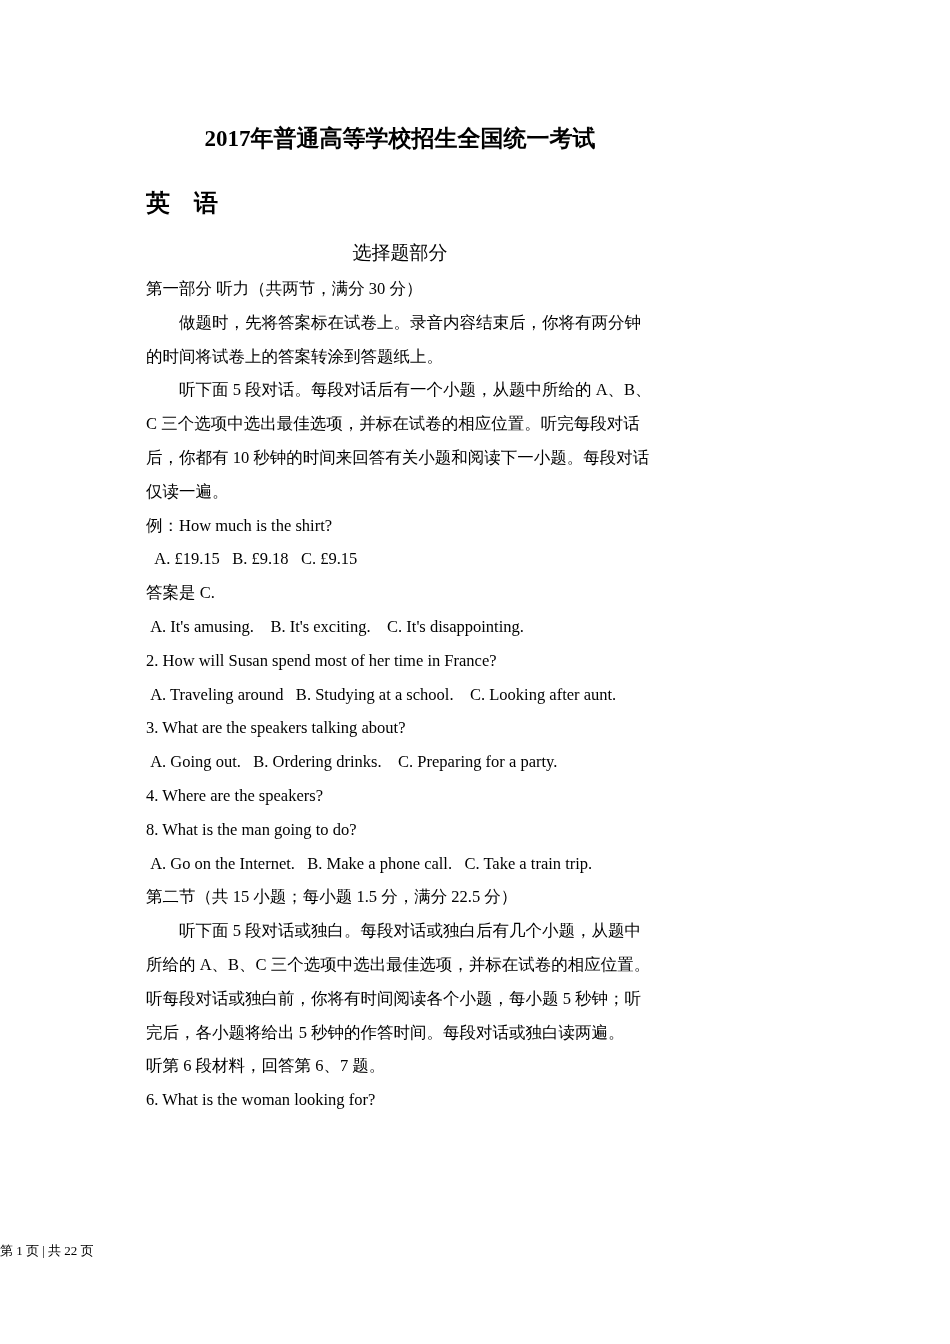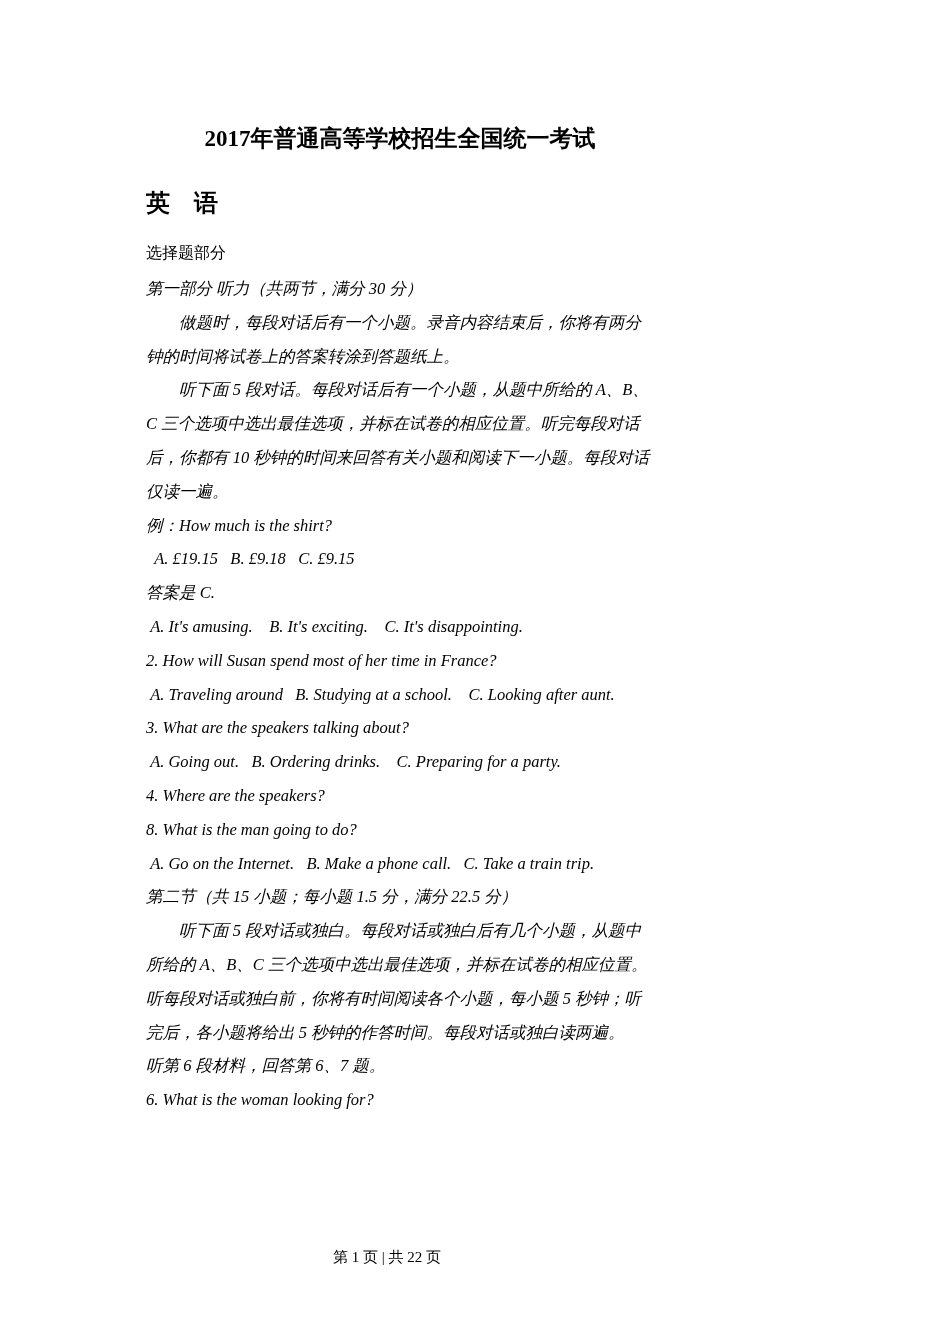--- a/index.html
+++ b/index.html
@@ -28,59 +28,58 @@
   }
   .subject-title {
     font-size: 24px;
     font-weight: 700;
     text-align: left;
     line-height: 30px;
     margin-bottom: 24px;
     white-space: pre;
   }
   .section-heading {
-    font-size: 16px;
+    font-size: 19px;
+    text-align: center;
     line-height: 22px;
     margin-bottom: 8px;
     white-space: pre-wrap;
   }
   .body-lines { }
   .line {
     font-size: 16.5px;
     line-height: 33.8px;
     white-space: pre-wrap;
-    font-style: italic;
   }
   .line.indent {
     text-indent: 2em;
   }
   .footer {
     position: absolute;
     left: 0;
     right: 0;
-    bottom: 78px;
-    text-align: center;
-    font-size: 15px;
+    bottom: 84px;
+    font-size: 13px;
     line-height: 18px;
     white-space: pre-wrap;
   }
 </style>
 </head>
 <body>
 
 <div class="page">
   <h1 class="exam-title">2017年普通高等学校招生全国统一考试</h1>
 
   <h2 class="subject-title">英    语</h2>
 
   <div class="section-heading">选择题部分</div>
 
   <div class="body-lines" id="body-lines">
       <p class="line">第一部分 听力（共两节，满分 30 分）</p>
-      <p class="line indent">做题时，每段对话后有一个小题。录音内容结束后，你将有两分钟的时间将试卷上的答案转涂到答题纸上。</p>
+      <p class="line indent">做题时，先将答案标在试卷上。录音内容结束后，你将有两分钟的时间将试卷上的答案转涂到答题纸上。</p>
       <p class="line indent">听下面 5 段对话。每段对话后有一个小题，从题中所给的 A、B、C 三个选项中选出最佳选项，并标在试卷的相应位置。听完每段对话后，你都有 10 秒钟的时间来回答有关小题和阅读下一小题。每段对话仅读一遍。</p>
       <p class="line">例：How much is the shirt?</p>
       <p class="line">  A. £19.15   B. £9.18   C. £9.15</p>
       <p class="line">答案是 C.</p>
       <p class="line"> A. It's amusing.    B. It's exciting.    C. It's disappointing.</p>
       <p class="line">2. How will Susan spend most of her time in France?</p>
       <p class="line"> A. Traveling around   B. Studying at a school.    C. Looking after aunt.</p>
       <p class="line">3. What are the speakers talking about?</p>
       <p class="line"> A. Going out.   B. Ordering drinks.    C. Preparing for a party.</p>
       <p class="line">4. Where are the speakers?</p>

